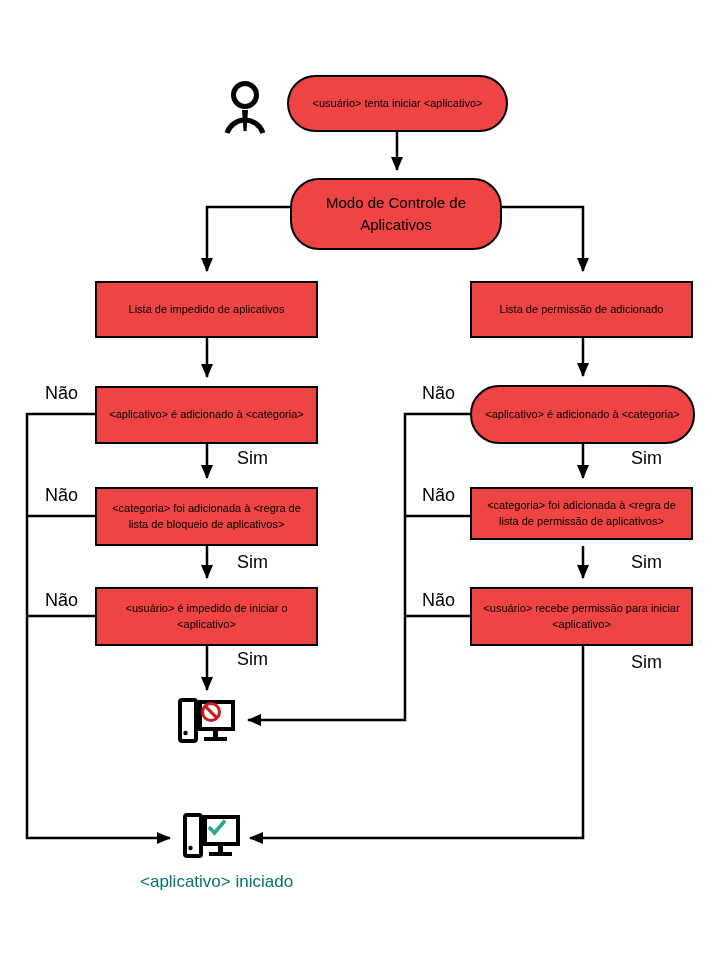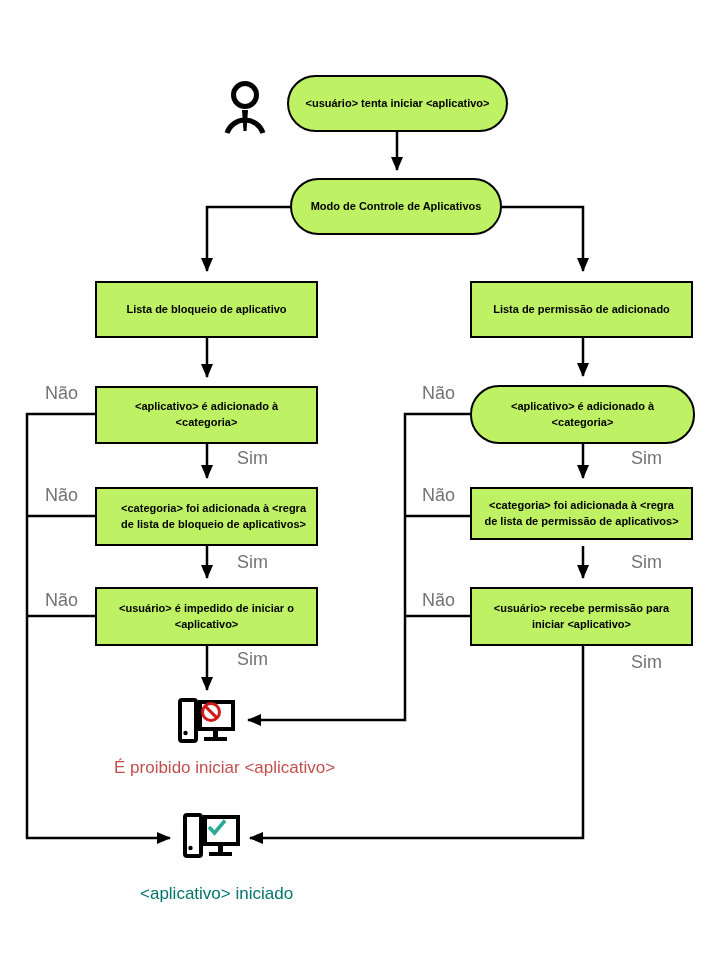--- a/index.html
+++ b/index.html
@@ -2,33 +2,33 @@
 <html style="--denied: #c0504d; --allowed: #00756b; --prohibit: #d01a1a; --check: #2aa893;"><head>
 <meta charset="utf-8">
 <style>
   html,body{margin:0;padding:0;background:#ffffff;}
   #canvas{
     position:relative;width:720px;height:960px;background:#ffffff;
     font-family:"Liberation Sans", sans-serif;color:#000;overflow:hidden;
   }
   #wires{position:absolute;left:0;top:0;width:720px;height:960px;}
   .node{
-    position:absolute;box-sizing:border-box;background:#bef264;border:2.5px solid #000;
+    position:absolute;box-sizing:border-box;background:#ef4444;border:2.5px solid #000;
     display:flex;align-items:center;justify-content:center;text-align:center;
-    font-size:11px;line-height:1.45;padding:2px 10px;font-weight:bold;
+    font-size:11px;line-height:1.45;padding:2px 10px;
   }
   .stadium{border-radius:29px;}
   .lbl{
-    position:absolute;font-size:18px;color:#737373;white-space:nowrap;text-align:right;
+    position:absolute;font-size:18px;color:#000000;white-space:nowrap;text-align:right;
   }
   .result{
     position:absolute;font-size:17px;white-space:nowrap;
   }
   .result-denied{color:var(--denied,#c0504d);}
-  .result-allowed{color:var(--allowed,#00756b);margin-top:12px;}
+  .result-allowed{color:var(--allowed,#00756b);}
 </style>
 </head>
 <body>
 
 <div id="canvas">
 
   <svg id="wires" viewBox="0 0 720 960" xmlns="http://www.w3.org/2000/svg">
     <defs>
       <marker id="arr" markerUnits="userSpaceOnUse" markerWidth="15" markerHeight="13" refX="13" refY="6" orient="auto">
         <path d="M0,0 L14,6 L0,12 Z" fill="#000"></path>
@@ -86,31 +86,31 @@
       <circle cx="7.5" cy="35" r="2.2" fill="#000"></circle>
       <rect x="22" y="4" width="33" height="27" fill="#fff" stroke="#000" stroke-width="4"></rect>
       <rect x="35" y="31" width="5" height="8" fill="#000"></rect>
       <rect x="26" y="39" width="23" height="4" fill="#000"></rect>
       <polyline points="26,14 31.5,20 42,7.5" fill="none" stroke="var(--check,#2aa893)" stroke-width="3.5"></polyline>
     </g>
   </svg>
 
   <div class="node stadium" style="left:287px;top:75px;width:221px;height:57px;">&lt;usuário&gt; tenta iniciar &lt;aplicativo&gt;</div>
 
-  <div class="node stadium" style="left:290px;top:178px;width:212px;height:57px;font-size:11px;">Modo de Controle de Aplicativos</div>
+  <div class="node stadium" style="left:290px;top:178px;width:212px;height:72px;font-size:15px;">Modo de Controle de Aplicativos</div>
 
-  <div class="node" style="left:95px;top:281px;width:223px;height:57px;">Lista de bloqueio de aplicativo</div>
+  <div class="node" style="left:95px;top:281px;width:223px;height:57px;">Lista de impedido de aplicativos</div>
 
   <div class="node" style="left:470px;top:281px;width:223px;height:57px;">Lista de permissão de adicionado</div>
 
   <div class="node" style="left:95px;top:386px;width:223px;height:58px;">&lt;aplicativo&gt; é adicionado à &lt;categoria&gt;</div>
 
   <div class="node stadium" style="left:470px;top:385px;width:225px;height:59px;">&lt;aplicativo&gt; é adicionado à &lt;categoria&gt;</div>
 
-  <div class="node" style="left:95px;top:487px;width:223px;height:59px;text-align:right;">&lt;categoria&gt; foi adicionada à &lt;regra de lista de bloqueio de aplicativos&gt;</div>
+  <div class="node" style="left:95px;top:487px;width:223px;height:59px;">&lt;categoria&gt; foi adicionada à &lt;regra de lista de bloqueio de aplicativos&gt;</div>
 
   <div class="node" style="left:470px;top:487px;width:223px;height:53px;">&lt;categoria&gt; foi adicionada à &lt;regra de lista de permissão de aplicativos&gt;</div>
 
   <div class="node" style="left:470px;top:587px;width:223px;height:59px;">&lt;usuário&gt; recebe permissão para iniciar &lt;aplicativo&gt;</div>
 
   <div class="node" style="left:95px;top:587px;width:223px;height:59px;">&lt;usuário&gt; é impedido  de iniciar o &lt;aplicativo&gt;</div>
 
   <div class="lbl" style="left:45px;top:383px;">Não</div>
   <div class="lbl" style="left:45px;top:485px;">Não</div>
   <div class="lbl" style="left:45px;top:590px;">Não</div>
@@ -118,16 +118,15 @@
   <div class="lbl" style="left:422px;top:485px;">Não</div>
   <div class="lbl" style="left:422px;top:590px;">Não</div>
 
   <div class="lbl" style="left:237px;top:448px;">Sim</div>
   <div class="lbl" style="left:237px;top:552px;">Sim</div>
   <div class="lbl" style="left:237px;top:649px;">Sim</div>
   <div class="lbl" style="left:631px;top:448px;">Sim</div>
   <div class="lbl" style="left:631px;top:552px;">Sim</div>
   <div class="lbl" style="left:631px;top:652px;">Sim</div>
 
-  <div class="result result-denied" style="left:114px;top:758px;">É proibido iniciar &lt;aplicativo&gt;</div>
   <div class="result result-allowed" style="left:140px;top:872px;">&lt;aplicativo&gt; iniciado</div>
 
 </div>
 
 </body></html>

